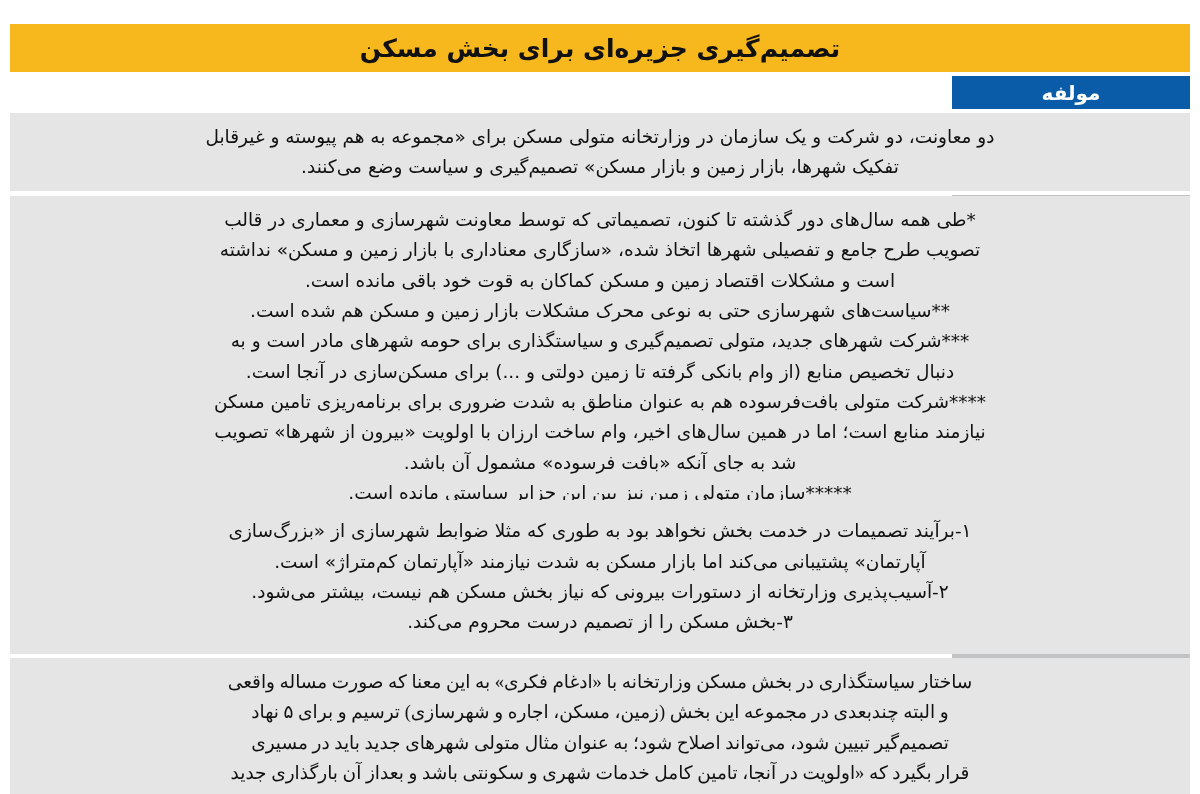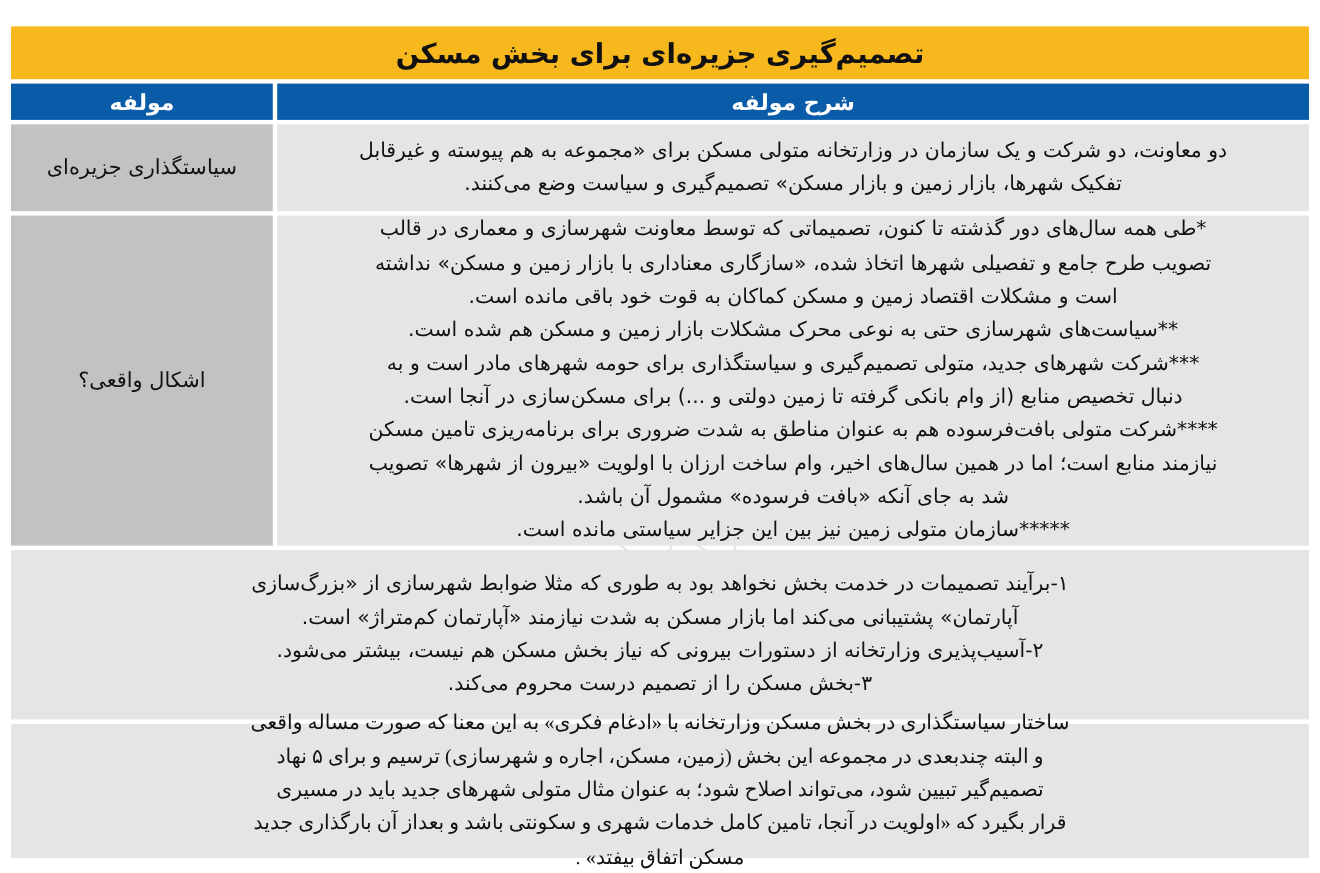--- a/index.html
+++ b/index.html
@@ -80,21 +80,21 @@
 
   
   .body-rows {
     margin-top: 4px;
     display: flex;
     flex-direction: column;
     gap: 4px;
   }
   .row {
     display: flex;
-    flex-direction: row;
+    flex-direction: column;
     gap: 4px;
   }
   .cell-label {
     width: 238px;
     flex: 0 0 238px;
     background: #C0C2C4;
     display: flex;
     align-items: center;
     justify-content: center;
     text-align: center;
@@ -150,23 +150,20 @@
   </g>
 </svg>
 
 <div class="table-wrap">
 
   <div class="title-bar">
     <div class="title-text">تصمیم‌گیری جزیره‌ای برای بخش مسکن</div>
   </div>
 
   <div class="header-row">
-    <div class="header-cell col-desc">
-      <span class="header-text">شرح مولفه</span>
-    </div>
     <div class="header-cell col-label">
       <span class="header-text">مولفه</span>
     </div>
   </div>
 
   <div class="body-rows">
 
     <div class="row row-1">
       <div class="cell-desc">
         <div class="desc-text">دو معاونت، دو شرکت و یک سازمان در وزارتخانه متولی مسکن برای «مجموعه به هم پیوسته و غیرقابل

